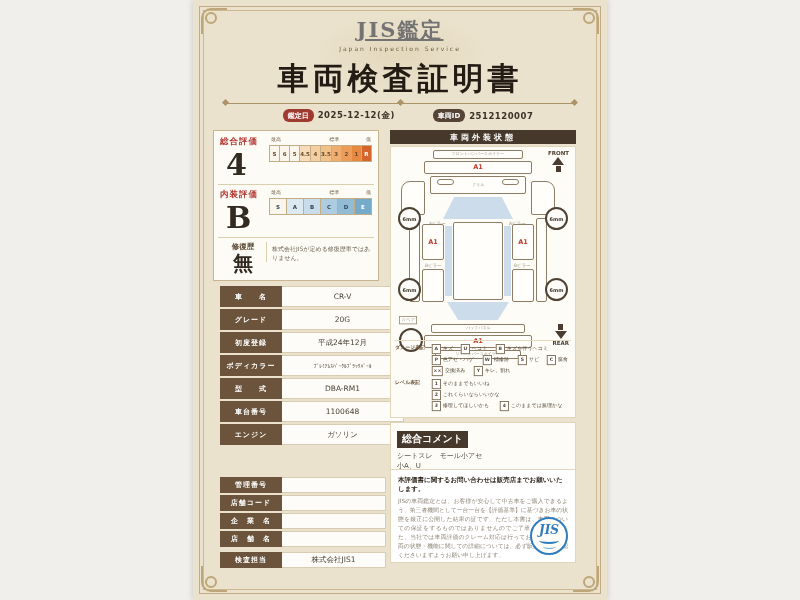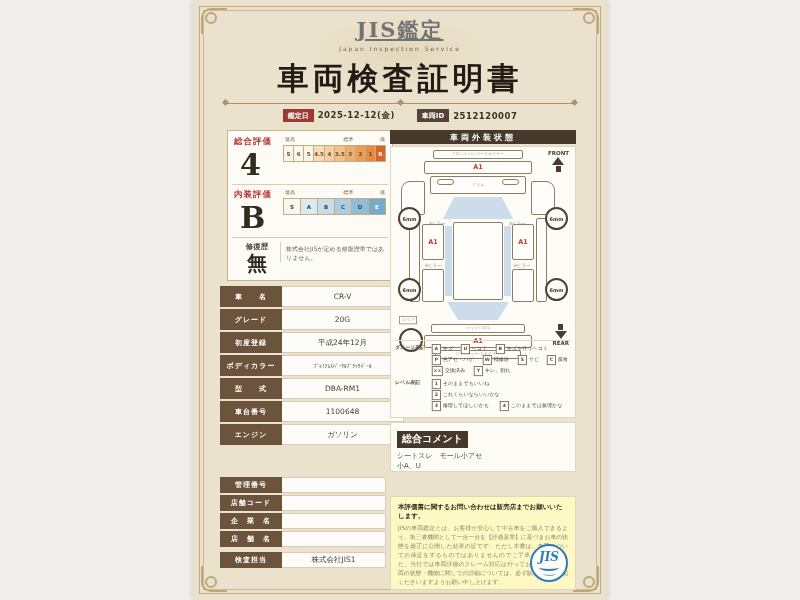--- a/index.html
+++ b/index.html
@@ -23,27 +23,27 @@
   .hd .sub{font-size:6px;letter-spacing:2px;color:#6d5c44;margin-top:1px;}
   .hd .title{font-family:"DejaVu Serif","Liberation Serif",serif;font-weight:bold;font-size:31px;letter-spacing:4px;color:#241c14;margin-top:6px;}
   .laurel{position:absolute;top:10px;left:50%;width:200px;height:86px;transform:translateX(-50%);
           background:radial-gradient(ellipse at center,#ddd0ae 0%,rgba(221,208,174,0) 65%);opacity:.55;}
   .orn{position:absolute;top:103px;left:32px;right:32px;border-top:1px solid #ad9468;}
   .dia{position:absolute;width:5px;height:5px;background:#ad9468;transform:rotate(45deg);top:100px;}
   .dia.mid{left:50%;margin-left:-2px;}
   .dia.l{left:30px;} .dia.r{right:30px;}
   .badges{position:absolute;top:109px;left:0;width:100%;display:flex;justify-content:center;gap:22px;}
   .badge{display:flex;align-items:center;gap:4px;}
-  .chip{color:#fff;font-size:7px;font-weight:bold;padding:1.5px 5px;border-radius:0;}
+  .chip{color:#fff;font-size:7px;font-weight:bold;padding:1.5px 5px;border-radius:6px;margin-left:16px;}
   .chip.red{background:#9e3a30;}
   .chip.brn{background:#554435;}
   .bval{font-size:8.5px;font-weight:bold;color:#3a3127;letter-spacing:.5px;}
 
   
-  .ratings{position:absolute;left:34px;top:130px;width:166px;height:151px;background:#fdfbf5;
+  .ratings{position:absolute;left:20px;top:130px;width:166px;height:151px;background:#fdfbf5;
            border:1px solid #c8b48e;box-sizing:border-box;padding:5px 6px;}
   .rsec{display:flex;align-items:flex-start;}
   .rleft{width:50px;}
   .rlab{font-size:8.5px;font-weight:bold;color:#b23530;letter-spacing:1px;}
   .rbig{font-family:"DejaVu Serif","Liberation Serif",serif;font-size:30px;font-weight:bold;color:#332b21;line-height:1;margin:2px 0 0 6px;}
   .rscale{flex:1;position:relative;padding-top:9px;}
   .marks{position:absolute;top:0;left:0;right:0;height:8px;font-size:5px;color:#7a6950;}
   .marks .m1{position:absolute;left:1px;} .marks .m2{position:absolute;left:58%;} .marks .m3{position:absolute;right:1px;}
   .cells{display:flex;}
   .cell{flex:1;height:15px;border:1px solid #c3ad87;margin-left:-1px;display:flex;align-items:center;justify-content:center;
@@ -105,21 +105,21 @@
   .litems{flex:1;line-height:1.8;}
   .lchip{display:inline-block;border:1px solid #7d6d56;background:#fff;min-width:6px;text-align:center;
          font-weight:bold;padding:0 1px;margin:0 2px 0 3px;font-size:5px;}
   .litem{display:inline-block;margin-right:1px;transform:scale(.92);transform-origin:left top;}
 
   .comment{position:absolute;left:197px;top:422px;width:186px;height:50px;background:#fdfcf7;border:1px solid #e2d6ba;
            box-sizing:border-box;padding:4px 6px;}
   .cbadge{display:inline-block;background:#46382b;color:#fff;font-size:10px;font-weight:bold;padding:1.5px 5px;}
   .clines{margin-top:3px;font-size:7px;color:#564d40;line-height:1.5;}
 
-  .notice{position:absolute;left:197px;top:496px;width:186px;height:94px;background:#fef9c3;border:1px solid #e2d6ba;
+  .notice{position:absolute;left:197px;top:469px;width:186px;height:94px;background:#ffffff;border:1px solid #e2d6ba;
           box-sizing:border-box;padding:6px 7px;}
   .ntitle{font-size:6.5px;font-weight:bold;color:#32291f;margin-bottom:3px;}
   .nbody{font-size:5.8px;color:#8d azalea}
   .nbody{font-size:5.8px;color:#8d8475;line-height:1.55;text-align:justify;}
   .jislogo{position:absolute;right:7px;bottom:7px;width:38px;height:38px;border:2.5px solid #2e7cc0;border-radius:50%;
            box-sizing:border-box;text-align:center;background:#fdfcf7;}
   .jislogo .jt{font-family:"DejaVu Serif","Liberation Serif",serif;font-style:italic;font-weight:bold;color:#2e7cc0;font-size:12px;margin-top:5px;line-height:1;}
   .jislogo .sw{width:20px;height:5px;border-bottom:2px solid #2e7cc0;border-radius:50%;margin:1px auto 0;}
   .jislogo .sw2{width:13px;height:4px;border-bottom:1.5px solid #63a4d8;border-radius:50%;margin:0 auto;}
 </style>

